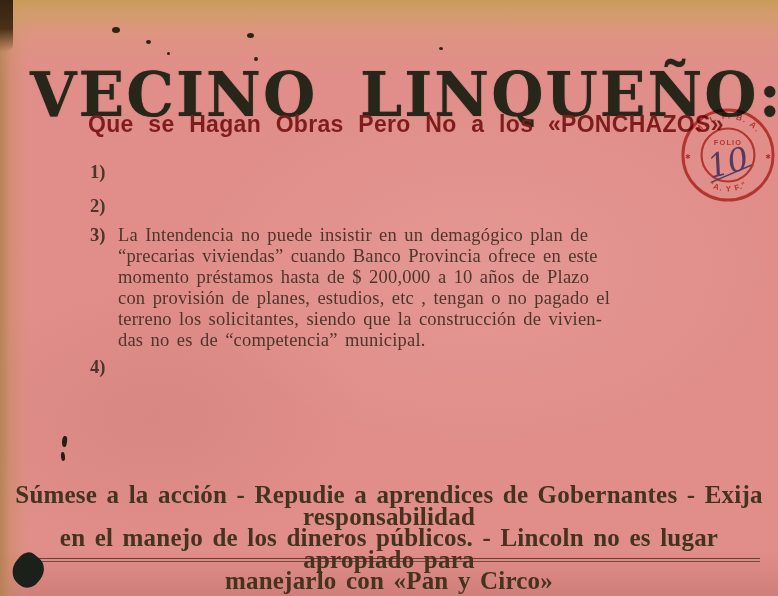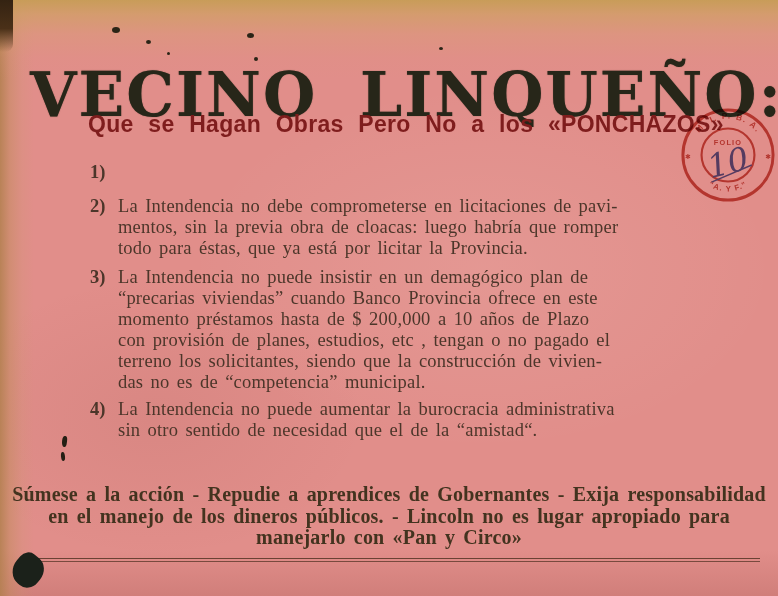--- a/index.html
+++ b/index.html
@@ -46,21 +46,21 @@
   .item .itext{
     margin-left:0;font-size:18.5px;line-height:21px;letter-spacing:.2px;
     word-spacing:2.5px;white-space:pre-line;font-family:"Liberation Serif",serif;
   }
   .item:nth-child(1){margin-bottom:13px;}
   .item:nth-child(2){margin-bottom:8px;}
   .item:nth-child(3){margin-bottom:6px;}
   .footer{
     position:absolute;left:0;top:484px;width:778px;text-align:center;
     font-family:"Liberation Serif",serif;font-weight:bold;
-    font-size:20px;line-height:21.5px;color:#43331f;
+    font-size:25px;line-height:21.5px;color:#43331f;
     letter-spacing:.2px;word-spacing:3px;white-space:pre-line;
   }
   .rule{
     position:absolute;left:38px;top:558px;width:722px;height:2px;
     border-top:1px solid rgba(78,48,32,.8);
     border-bottom:1px solid rgba(78,48,32,.7);
   }
   .blob{
     position:absolute;left:13px;top:554px;width:30px;height:33px;
     background:#1b211a;transform:rotate(40deg);
@@ -89,37 +89,32 @@
 <h1 class="title">VECINO LINQUEÑO:</h1>
 
 <div class="subtitle">Que se Hagan Obras Pero No a los «PONCHAZOS»</div>
 
 <div class="list">
     <div class="item">
       <span class="num">1)</span>
     </div>
     <div class="item">
       <span class="num">2)</span>
-      <div class="itext">La Intendencia no debe comprometerse en licitaciones de pavi-
-mentos, sin la previa obra de cloacas: luego habría que romper
-todo para éstas, que ya está por licitar la Provincia.</div>
     </div>
     <div class="item">
       <span class="num">3)</span>
       <div class="itext">La Intendencia no puede insistir en un demagógico plan de
 “precarias viviendas” cuando Banco Provincia ofrece en este
 momento préstamos hasta de $ 200,000 a 10 años de Plazo
 con provisión de planes, estudios, etc , tengan o no pagado el
 terreno los solicitantes, siendo que la construcción de vivien-
 das no es de “competencia” municipal.</div>
     </div>
     <div class="item">
       <span class="num">4)</span>
-      <div class="itext">La Intendencia no puede aumentar la burocracia administrativa
-sin otro sentido de necesidad que el de la “amistad“.</div>
     </div>
   </div>
 
 <div class="footer">Súmese a la acción - Repudie a aprendices de Gobernantes - Exija responsabilidad
 en el manejo de los dineros públicos. - Lincoln no es lugar apropiado  para
 manejarlo con «Pan y Circo»</div>
 
 <div class="rule"></div>
 <div class="blob"></div>
 

